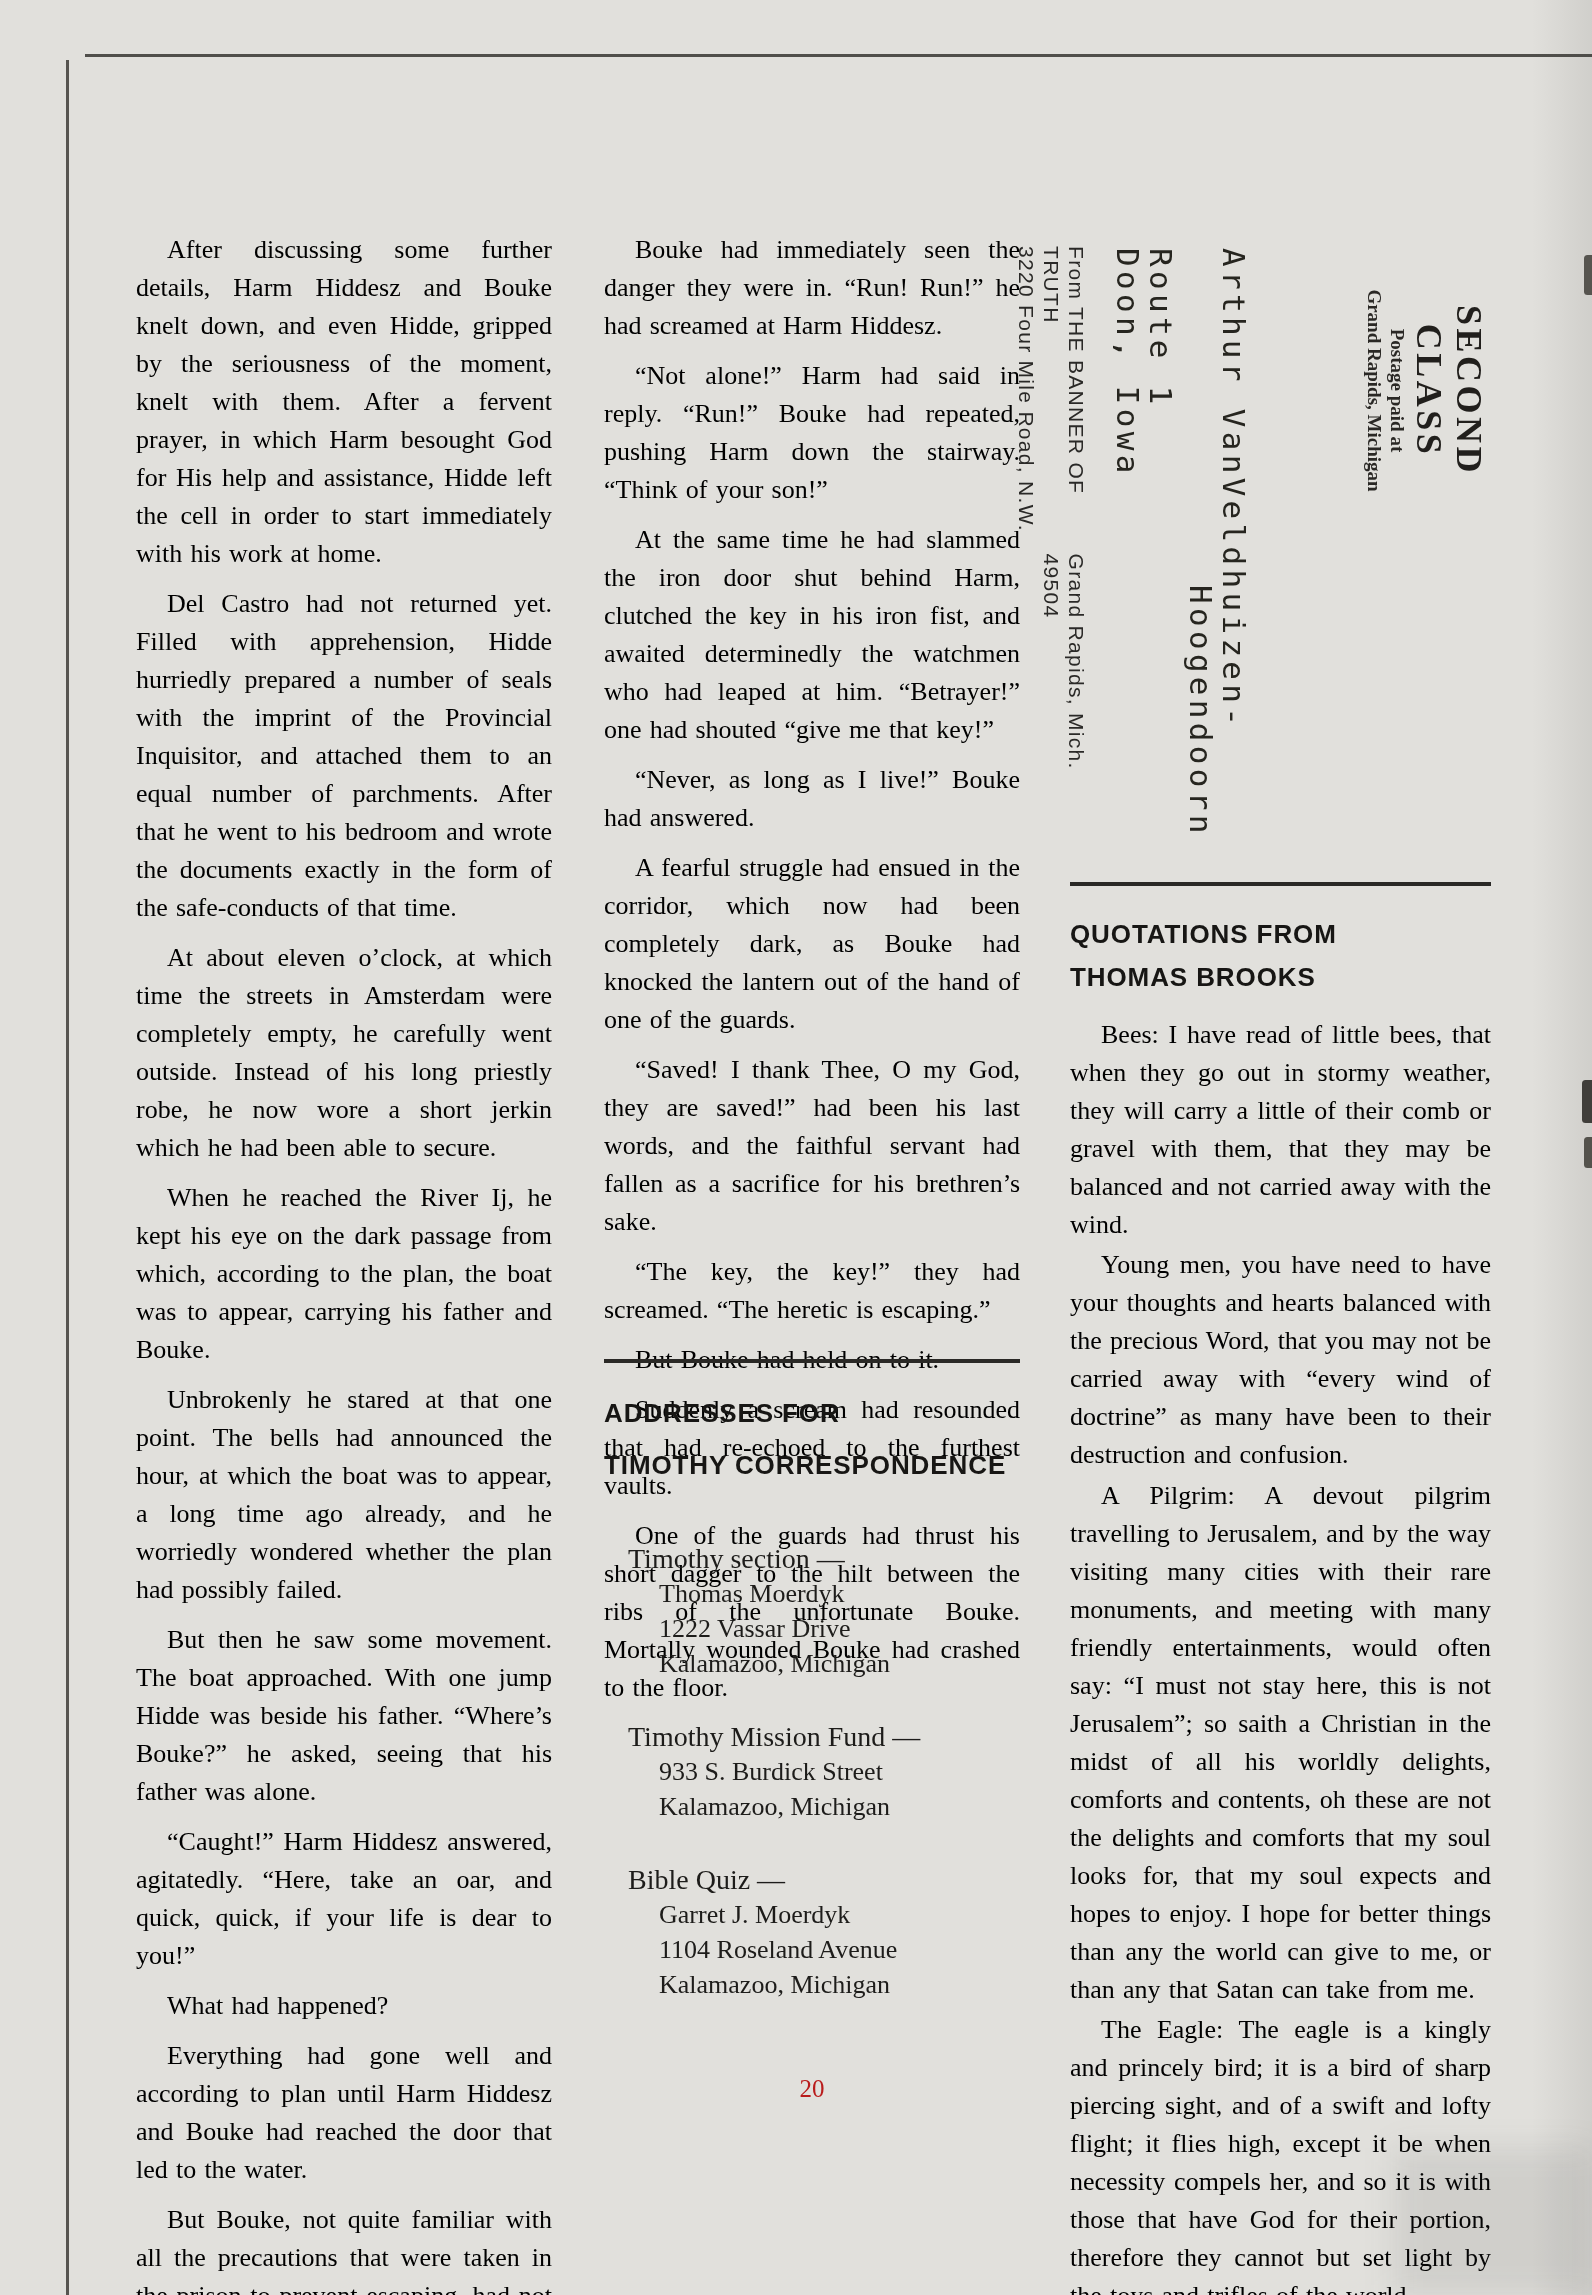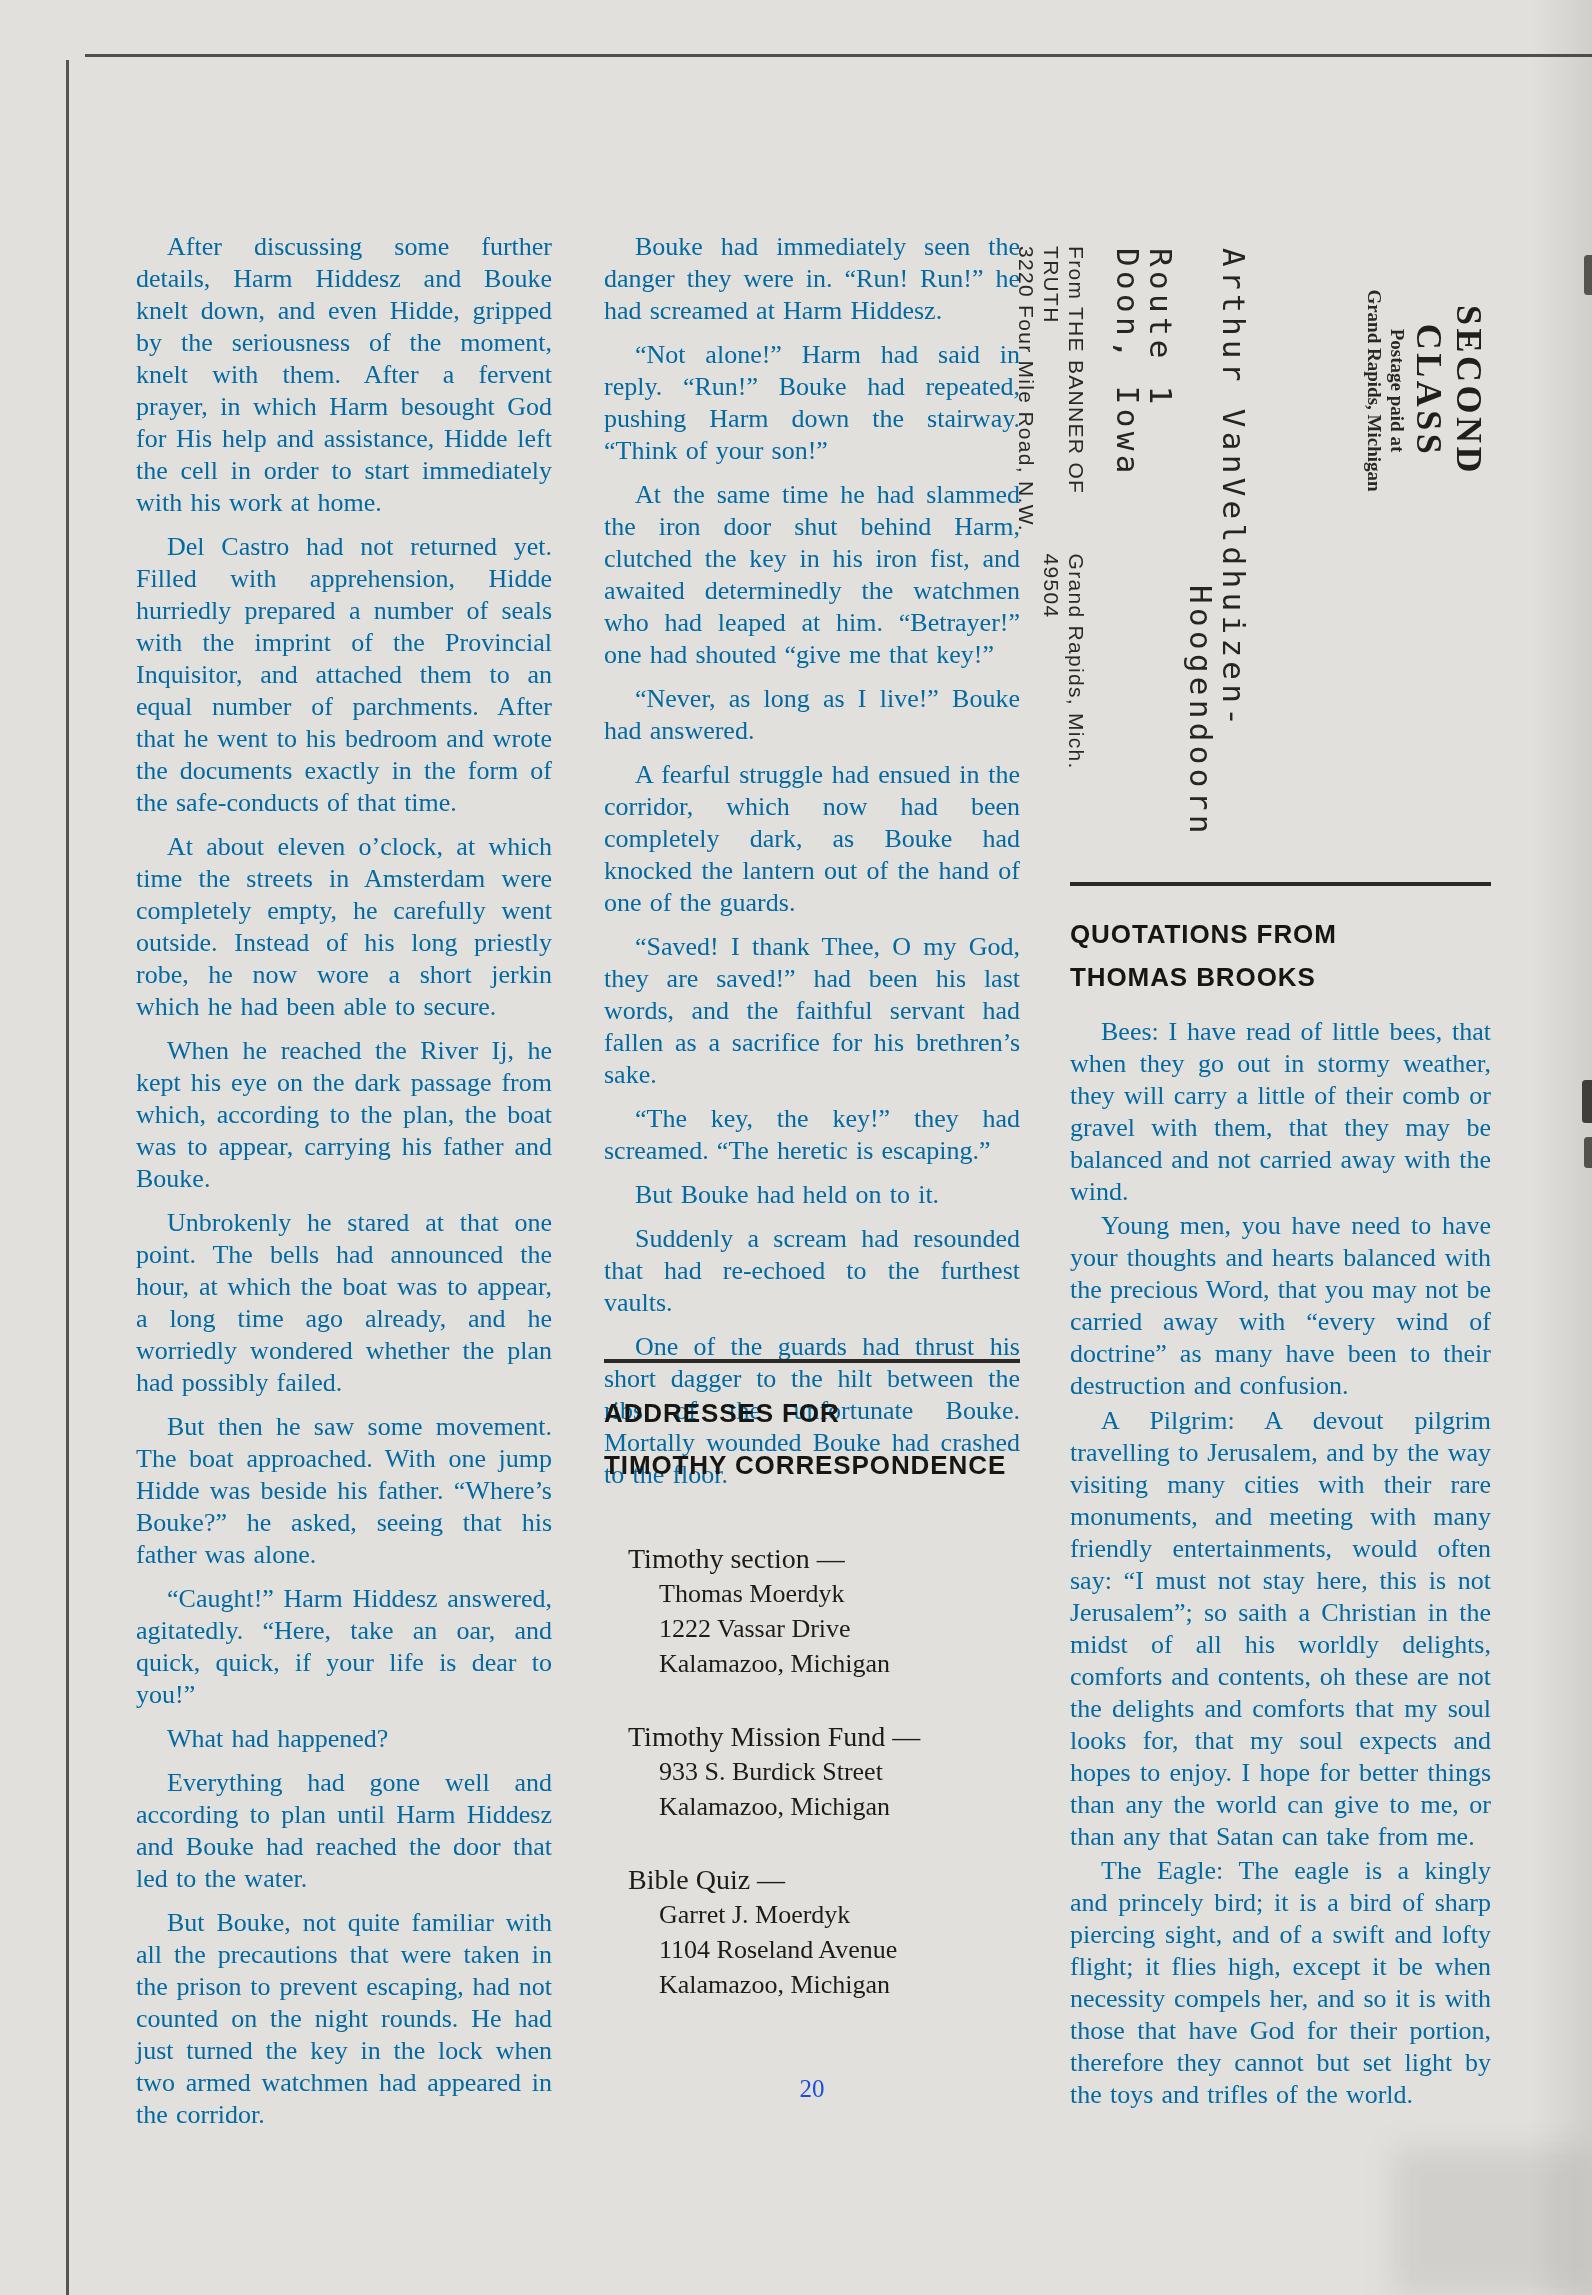--- a/index.html
+++ b/index.html
@@ -19,24 +19,24 @@
   .edge-left { position: absolute; left: 66px; top: 60px; bottom: 0; width: 2.6px; background: #565450; }
 
   
   .col { position: absolute; }
   .col1 { left: 136px; top: 231px; width: 416px; }
   .col2 { left: 604px; top: 231px; width: 416px; }
   .col3 { left: 1070px; top: 882px; width: 421px; }
 
   .body-p {
     margin: 0 0 12px 0;
-    font-size: 26px; line-height: 32px;
+    font-size: 26px; line-height: 38px;
     text-align: justify; text-indent: 31px;
     word-spacing: 1.7px;
-    color: #0369a1;
+    color: #000000;
   }
   .quote-p { margin-bottom: 2.6px; }
 
   .rule { height: 4.3px; background: #2a2926; }
 
   .sans-heading {
     font-family: "Liberation Sans", sans-serif;
     font-weight: bold; font-size: 26px;
     letter-spacing: 0.9px; color: #171614;
     margin: 0;
@@ -47,21 +47,21 @@
   .addr-section .rule { margin-bottom: 35px; }
   .addr-h1 { margin-bottom: 21px; }
   .addr-h2 { margin-bottom: 0; }
   .entries { margin-top: 60px; }
   .addr-entry { margin-bottom: 38px; }
   .addr-label { margin: 0 0 0 24px; font-size: 28px; line-height: 35px; color: #1d1c1a; }
   .addr-line  { margin: 0 0 0 55px; font-size: 26px; line-height: 35px; color: #1d1c1a; }
 
   .page-number {
     position: absolute; left: 604px; top: 2075px; width: 416px;
-    text-align: center; font-size: 25px; color: #1d4ed8;
+    text-align: center; font-size: 25px; color: #b91c1c;
   }
 
   
   .quot-rule { margin-bottom: 33px; }
   .quot-h1 { margin-bottom: 12px; }
   .quot-h2 { margin-bottom: 22.4px; }
 
   
   .rot { position: absolute; transform: rotate(90deg); transform-origin: top left; }
 

